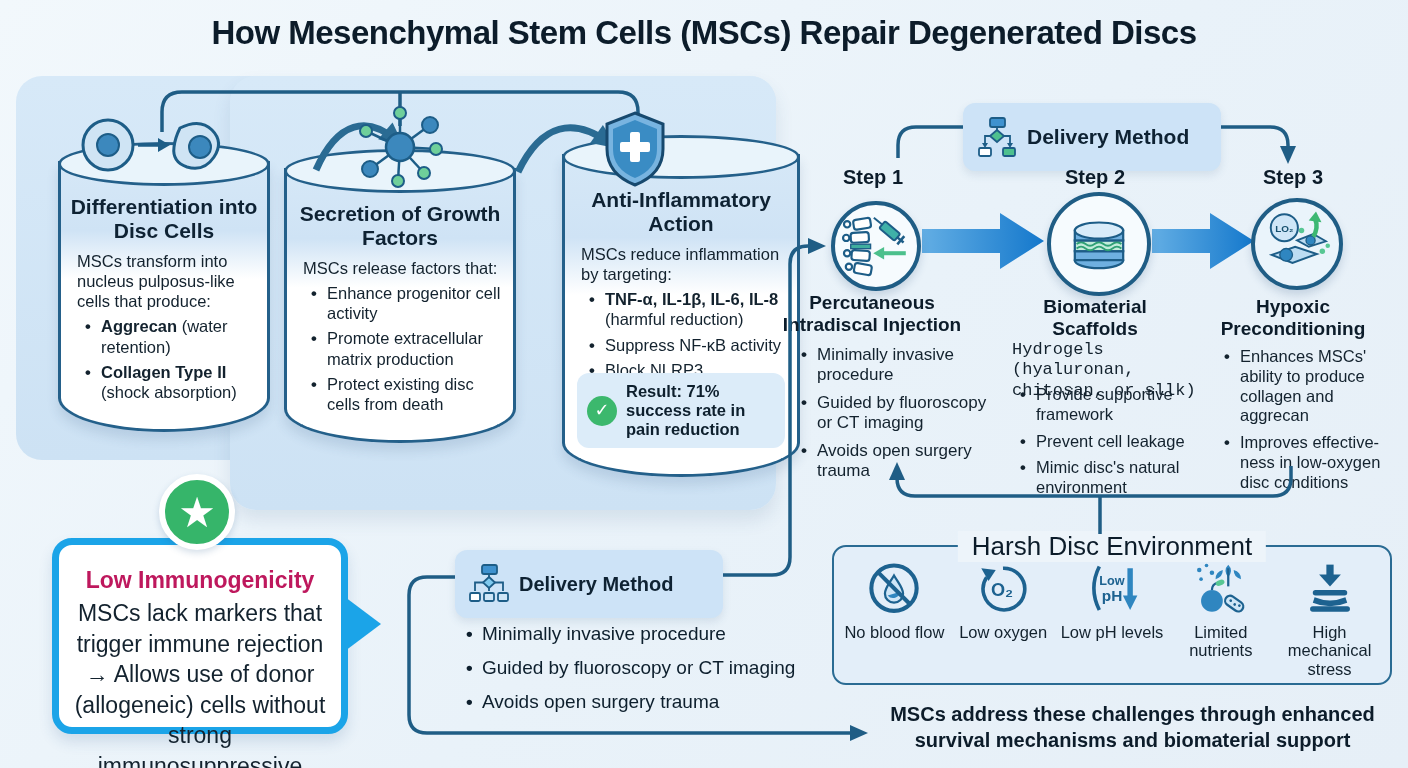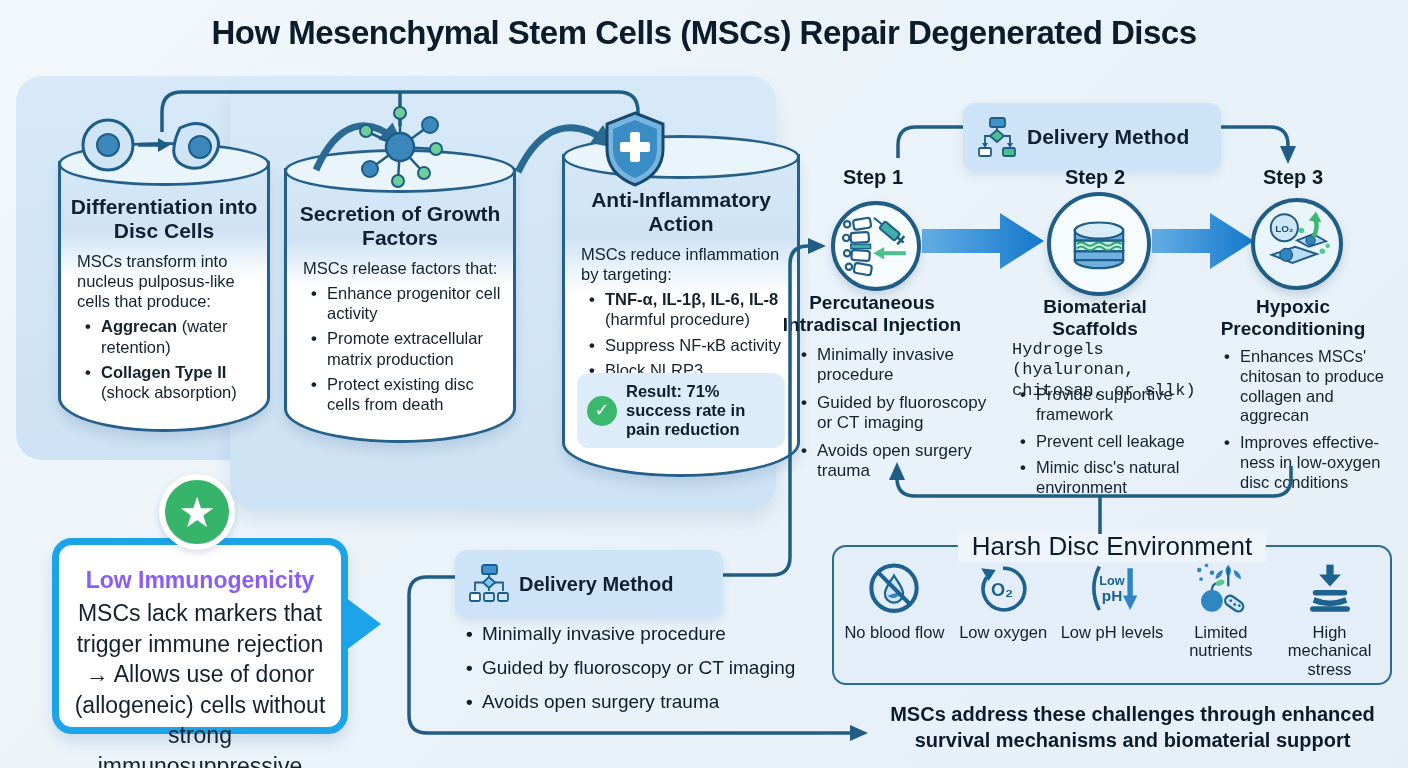--- a/index.html
+++ b/index.html
@@ -39,21 +39,21 @@
   .step-label{position:absolute;text-align:center;font-weight:bold;font-size:20px;color:#0c1c2a;z-index:2;}
   .step-circle{position:absolute;border-radius:50%;background:#f6fbfe;border:4px solid #1f5d85;
         box-shadow:0 5px 9px rgba(40,80,120,.18);z-index:4;display:flex;align-items:center;justify-content:center;}
   .step-title{position:absolute;text-align:center;font-weight:bold;font-size:19px;line-height:1.15;color:#0c1c2a;z-index:2;}
   .step-text{position:absolute;font-size:17px;line-height:1.2;color:#13222e;z-index:2;}
   .step-text .bl{margin-top:7px;}
   .step-intro{position:absolute;font-size:17px;line-height:1.2;color:#13222e;z-index:2;}
   
   .low-box{left:52px;top:538px;width:296px;height:196px;background:#ffffff;border:7px solid #1ba4e8;
         border-radius:20px;z-index:2;box-shadow:0 8px 14px rgba(40,90,140,.15);box-sizing:border-box;}
-  .low-title{margin-top:22px;text-align:center;font-weight:bold;font-size:23px;color:#8b5cf6;}
+  .low-title{margin-top:22px;text-align:center;font-weight:bold;font-size:23px;color:#be185d;}
   .low-text{margin-top:4px;padding:0 10px;text-align:center;font-size:23px;line-height:1.33;color:#13222e;}
   .star-badge{left:159px;top:474px;width:76px;height:76px;border-radius:50%;background:#36b56a;border:6px solid #ffffff;
         box-sizing:border-box;display:flex;align-items:center;justify-content:center;color:#fff;font-size:42px;z-index:3;
         box-shadow:0 3px 7px rgba(40,90,140,.2);}
   .low-tail{left:341px;top:594px;width:0;height:0;border-left:40px solid #1ba4e8;
         border-top:30px solid transparent;border-bottom:30px solid transparent;z-index:2;}
   
   .dm-bullets{left:458px;top:612px;width:340px;font-size:19px;line-height:1.2;z-index:2;}
   .dm-bullets .bl{margin-top:11px;}
   
@@ -175,21 +175,21 @@
         <span class="bt"><b></b><span>Protect existing disc cells from death</span></span>
       </div>
   </div>
 </div>
 
 <div class="cyl" style="left:524px;top:154px;width:232px;height:320px;margin-left:38px;">
   <div class="cyl-head">Anti-Inflammatory Action</div>
   <div class="cyl-body">
     <div>MSCs reduce inflammation by targeting:</div>
     <div class="bl">
-        <span class="bt"><b>TNF-α, IL-1β, IL-6, IL-8</b><span> (harmful procedure)</span></span>
+        <span class="bt"><b>TNF-α, IL-1β, IL-6, IL-8</b><span> (harmful reduction)</span></span>
       </div>
     <div class="bl">
         <span class="bt"><b></b><span>Suppress NF-κB activity</span></span>
       </div>
     <div class="bl">
         <span class="bt"><b></b><span>Block NLRP3 inflammasome</span></span>
       </div>
   </div>
   <div class="result-box">
     <span class="check-badge">✓</span>
@@ -289,21 +289,21 @@
       <span class="bt">Prevent cell leakage</span>
     </div>
   <div class="bl">
       <span class="bt">Mimic disc's natural environment</span>
     </div>
 </div>
 
 <div class="step-title" style="left:1198px;top:296px;width:190px;">Hypoxic Preconditioning</div>
 <div class="step-text" style="left:1216px;top:340px;width:172px;font-size:16.5px;">
   <div class="bl">
-      <span class="bt">Enhances MSCs' chitosan to produce collagen and aggrecan</span>
+      <span class="bt">Enhances MSCs' ability to produce collagen and aggrecan</span>
     </div>
   <div class="bl">
       <span class="bt">Improves effective-ness in low-oxygen disc conditions</span>
     </div>
 </div>
 
 <div class="abs low-box">
   <div class="low-title">Low Immunogenicity</div>
   <div class="low-text">MSCs lack markers that trigger immune rejection → Allows use of donor (allogeneic) cells without strong immunosuppressive drugs</div>
 </div>

